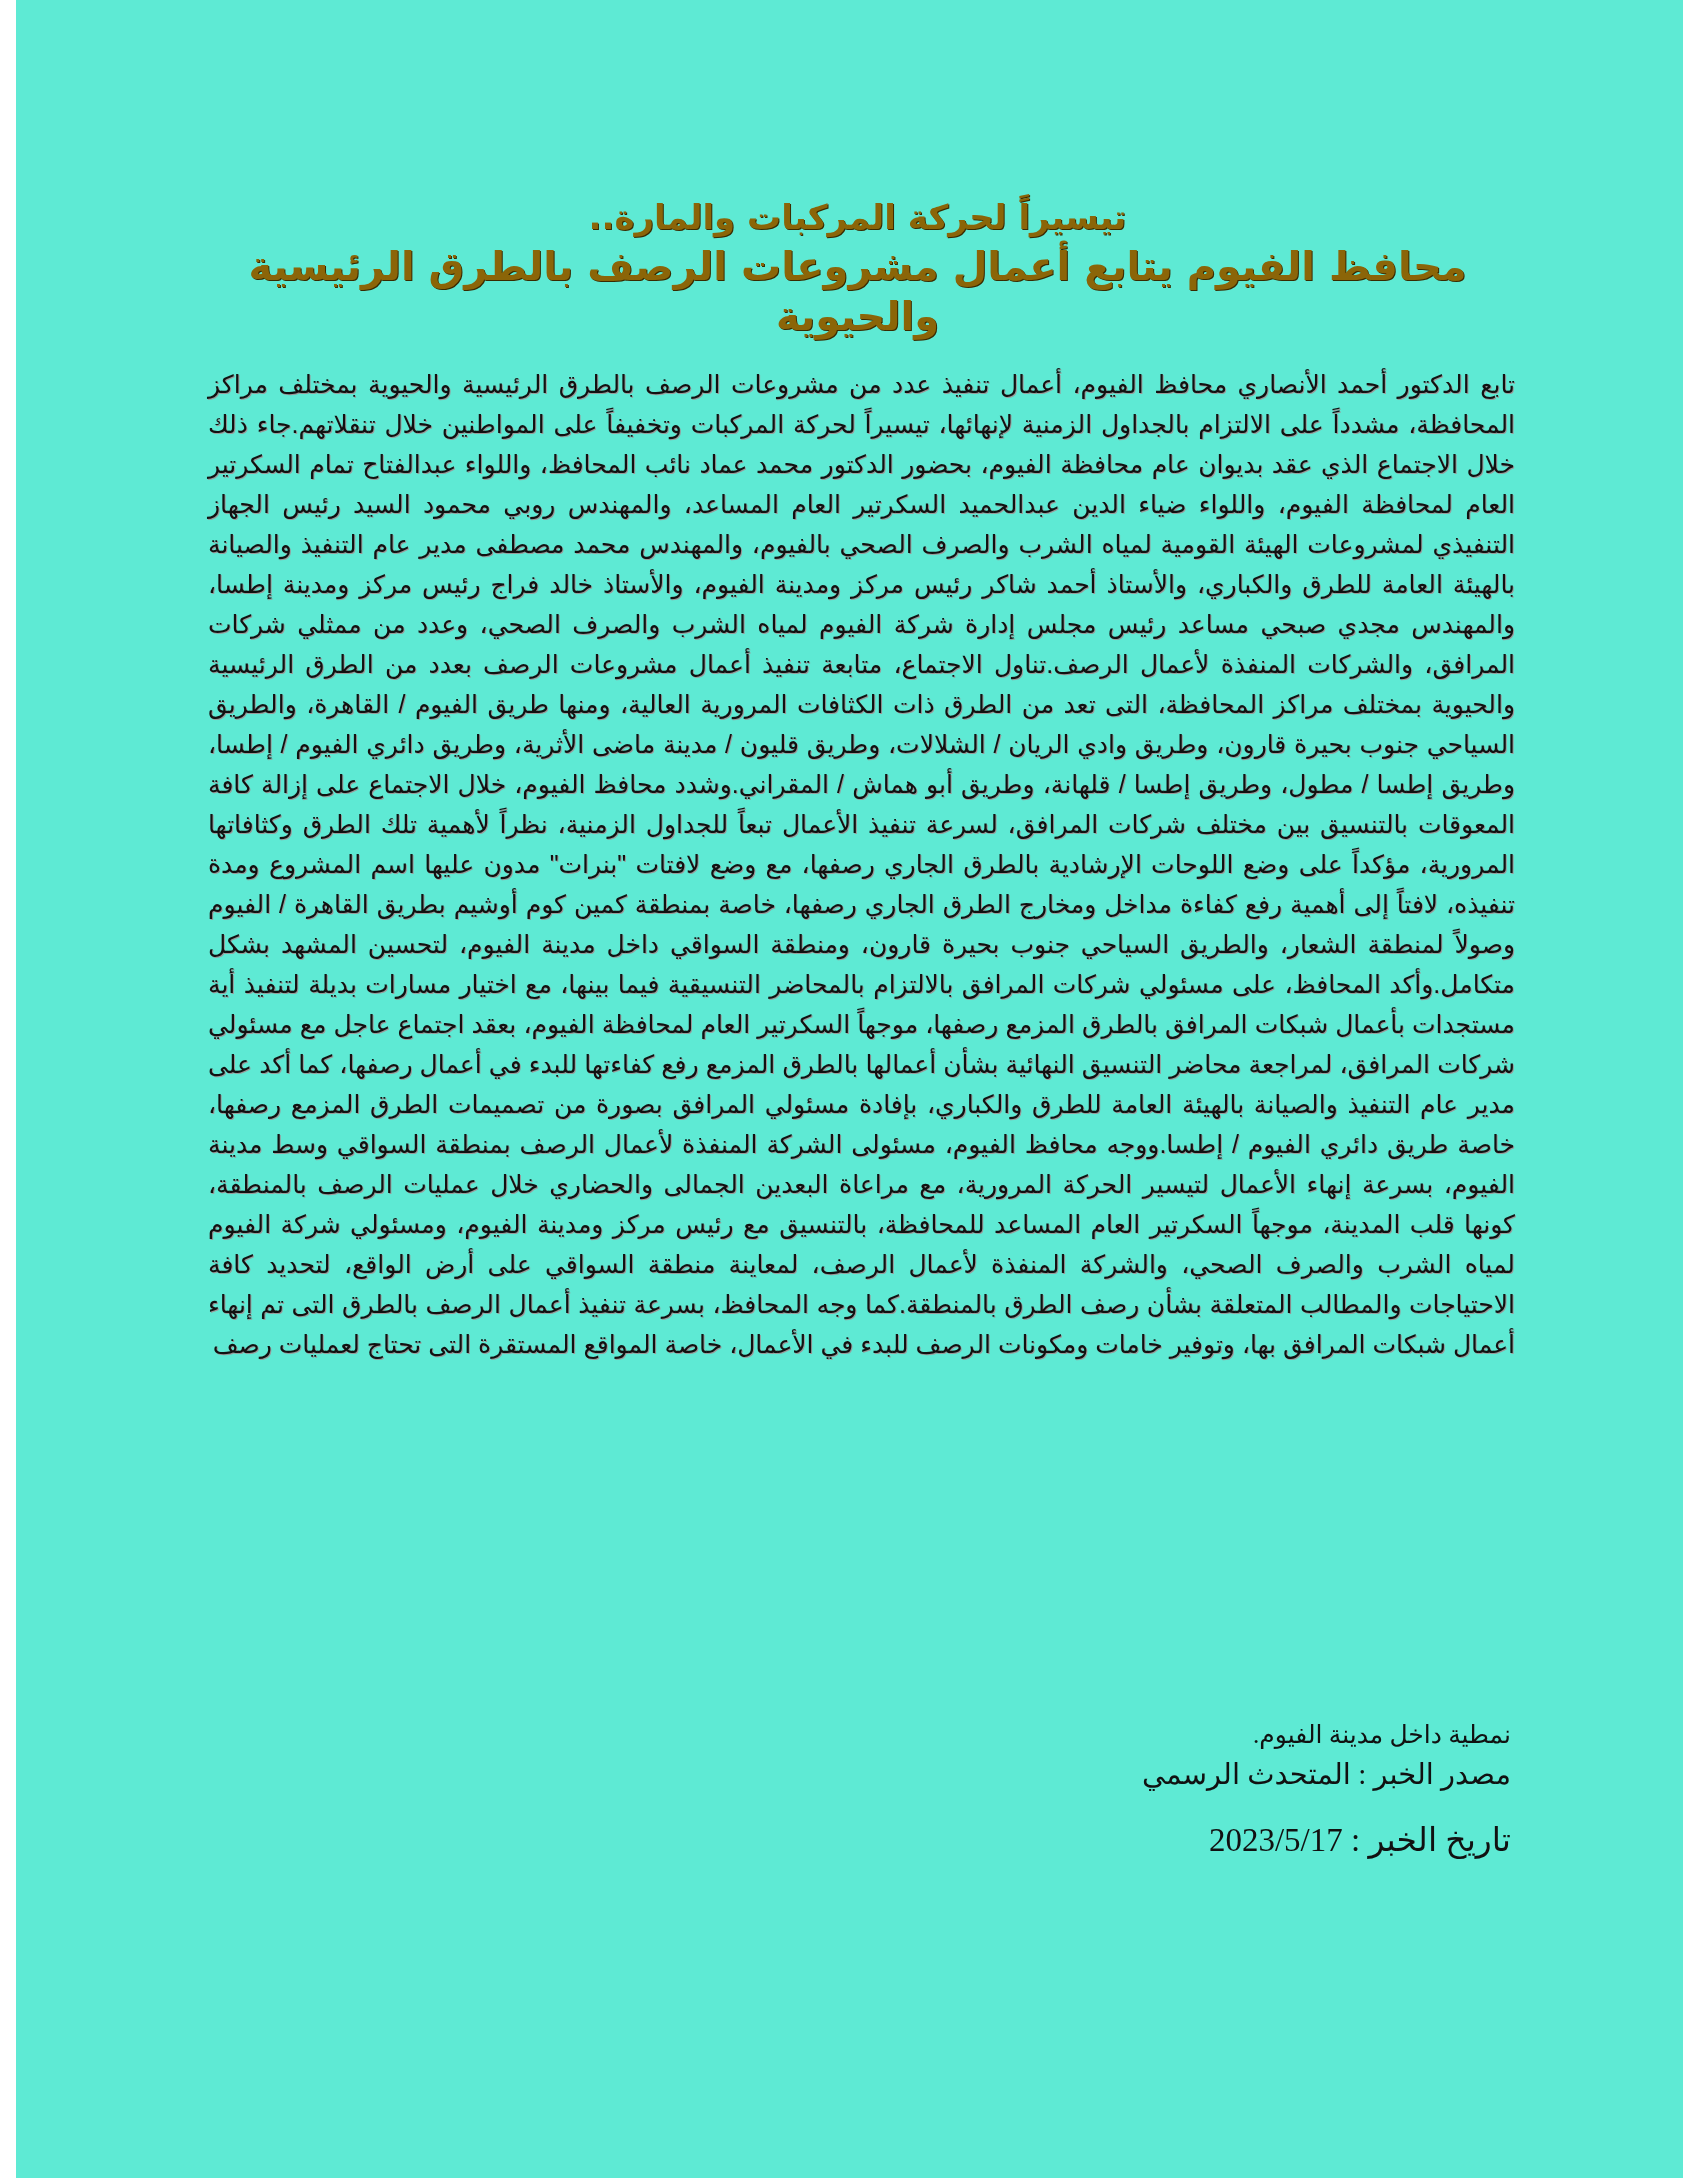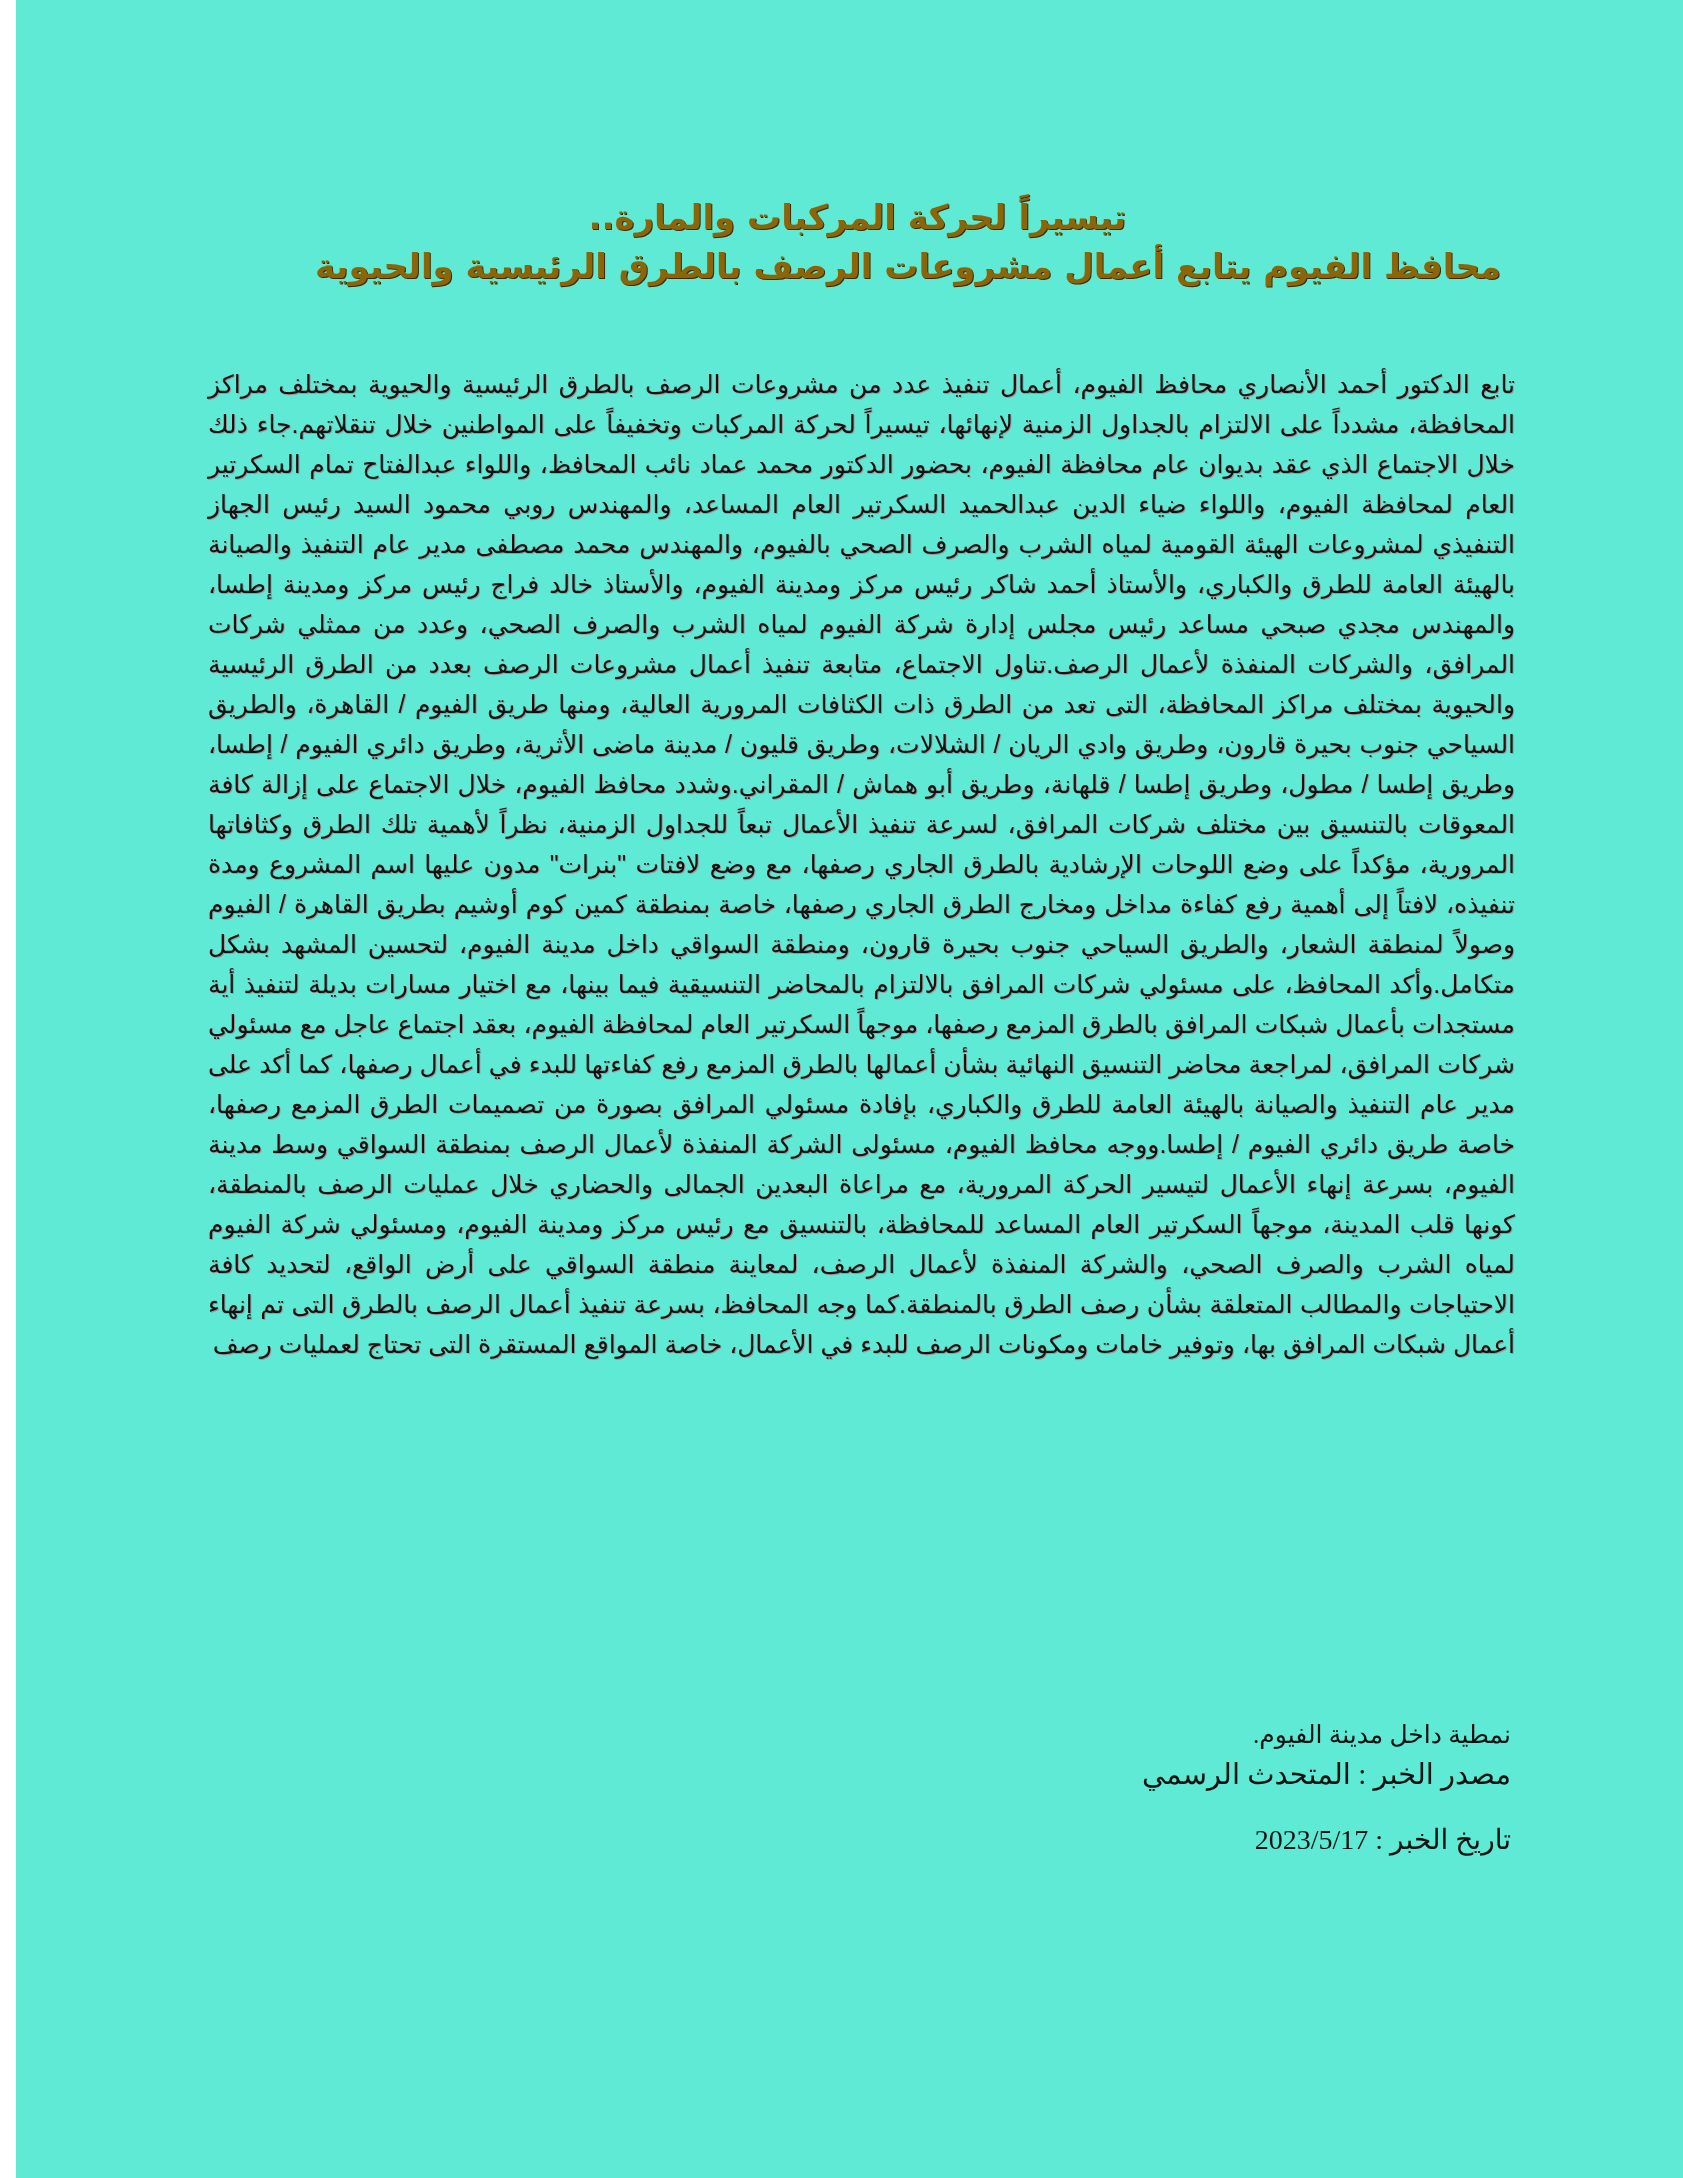--- a/index.html
+++ b/index.html
@@ -11,38 +11,38 @@
   }
   .title-block {
     position: absolute; top: 193px; left: 198px; width: 1287px;
     text-align: center;
     font-family: "DejaVu Sans", sans-serif;
     font-weight: bold;
     color: #8b6508;
     text-shadow: 1px 1px 0 #3a2a00;
   }
   .title-line1 { font-size: 34px; line-height: 48px; }
-  .title-line2 { font-size: 34px; line-height: 50px; text-align: right; }
+  .title-line2 { font-size: 40px; line-height: 50px; }
   .body-text {
     position: absolute; top: 364px; left: 192px; width: 1307px;
     font-family: "Liberation Sans", "DejaVu Sans", sans-serif;
     font-size: 25px; line-height: 40px;
     color: #111;
     text-align: justify; text-align-last: right;
     text-shadow: 1px 1px 0 #9a9a9a;
     direction: rtl;
   }
   .footer {
     position: absolute; left: 188px; width: 1307px;
     font-family: Liberation Serif, serif;
     color: #111; direction: rtl; text-align: right;
   }
   .tail-line { top: 1715px; font-size: 25px; line-height: 40px; }
   .source-line { top: 1754px; font-size: 29px; line-height: 40px; }
-  .date-line { top: 1818px; font-size: 28px; line-height: 44px; }
+  .date-line { top: 1818px; font-size: 33px; line-height: 44px; }
   .date-value { direction: ltr; unicode-bidi: embed; }
 </style>
 </head>
 <body>
 
 <div class="page">
 
   <div class="title-block">
     <div class="title-line1">تيسيراً لحركة المركبات والمارة..</div>
     <div class="title-line2">محافظ الفيوم يتابع أعمال مشروعات الرصف بالطرق الرئيسية والحيوية</div>

